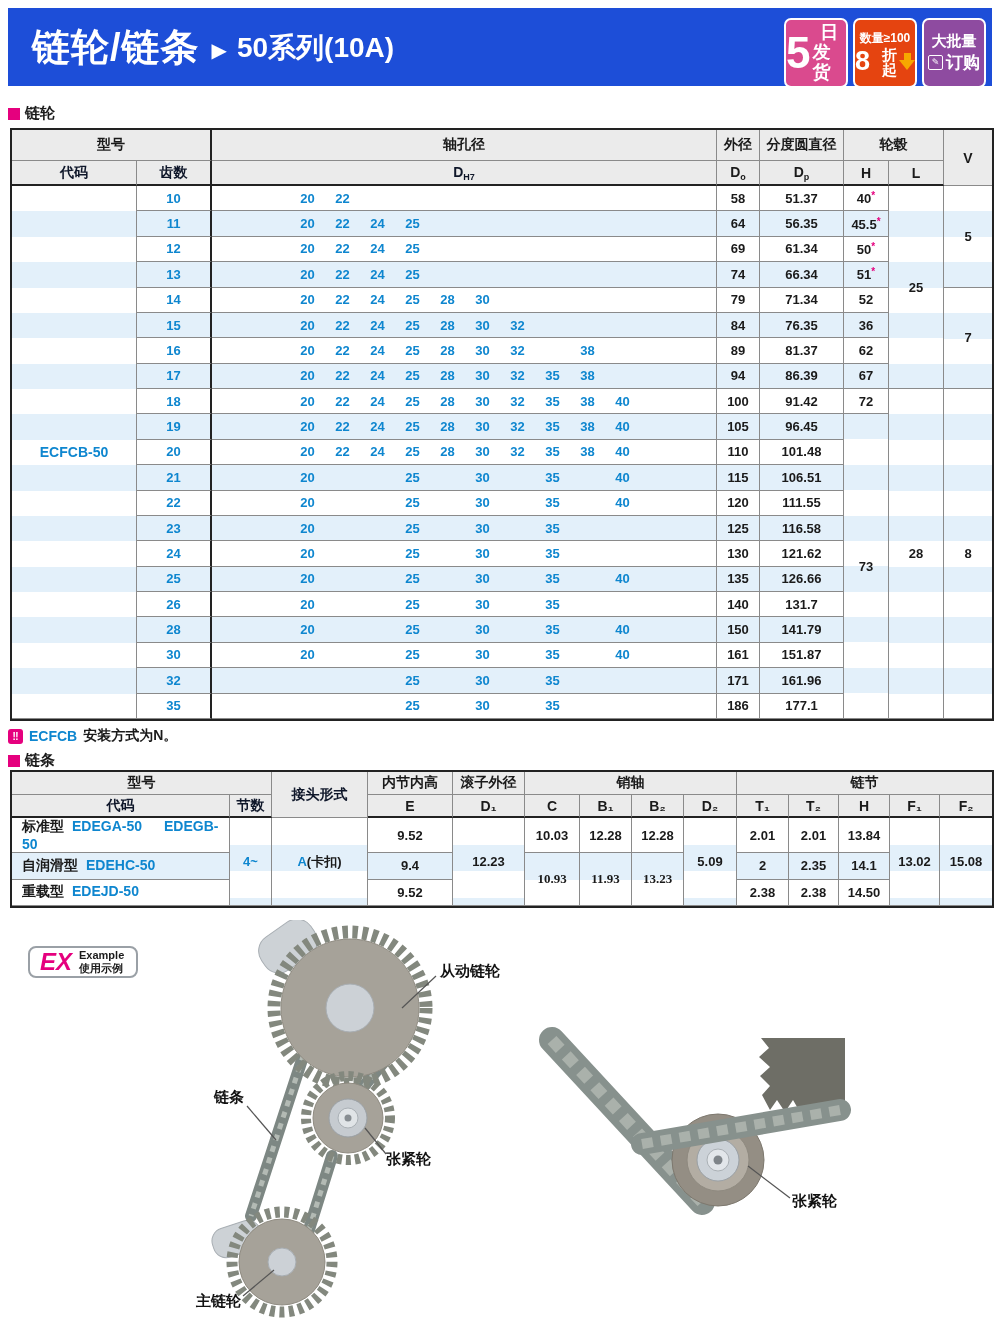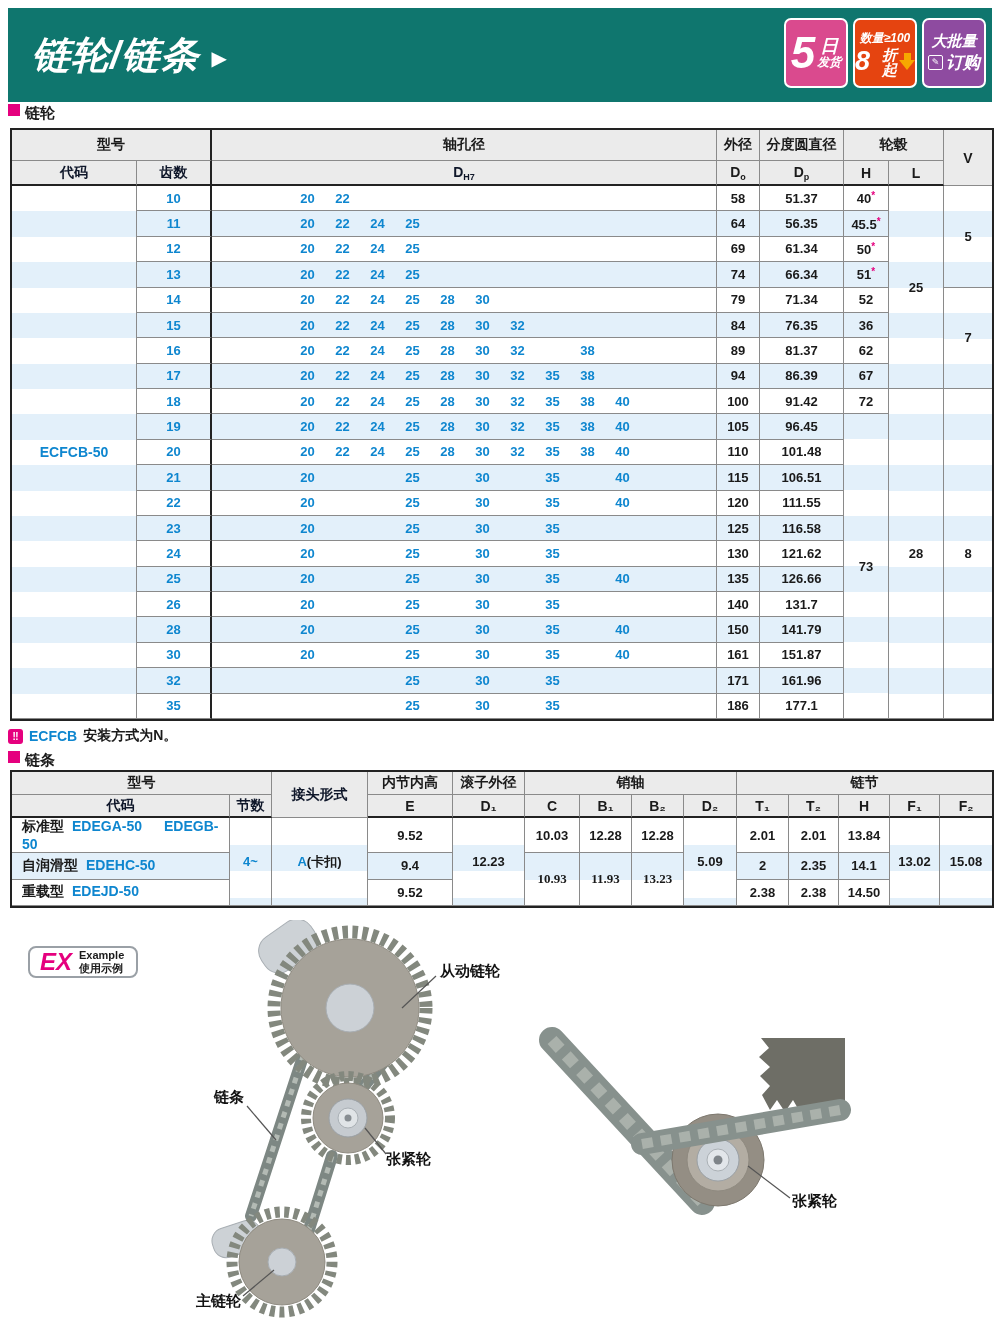--- a/index.html
+++ b/index.html
@@ -1,47 +1,47 @@
 <!DOCTYPE html>
 <html><head>
 <meta charset="utf-8">
 <style>
   html,body{margin:0;padding:0;background:#fff;}
   #page{position:relative;width:1000px;height:1344px;background:#fff;overflow:hidden;
         font-family:"Liberation Sans","DejaVu Sans",sans-serif;color:#1a1a1a;}
 
   
-  .titlebar{position:absolute;left:8px;top:8px;width:984px;height:94px;background:#0f766e;
-            display:flex;align-items:center;font-style:italic;}
+  .titlebar{position:absolute;left:8px;top:8px;width:984px;height:78px;background:#1d4ed8;
+            display:flex;align-items:center;}
   .title-main{color:#fff;font-size:38px;font-weight:bold;margin-left:24px;letter-spacing:1px;}
   .title-arrow{color:#fff;font-size:20px;margin:6px 10px 0 12px;}
   .title-sub{color:#fff;font-size:28px;font-weight:bold;margin-top:2px;}
   .badges{position:absolute;right:6px;top:10px;display:flex;gap:5px;}
   .badge{width:64px;height:70px;border:2px solid #fff;border-radius:7px;color:#fff;
          display:flex;flex-direction:column;align-items:center;justify-content:center;box-sizing:border-box;}
   .badge-ship{background:#da4a8e;flex-direction:row;gap:2px;}
   .ship-5{font-size:44px;font-weight:bold;line-height:1;}
   .ship-col{display:flex;flex-direction:column;align-items:center;line-height:1.1;}
   .ship-day{font-size:18px;font-weight:bold;}
-  .ship-fa{font-size:12px;font-weight:bold;}
+  .ship-fa{font-size:18px;font-weight:bold;}
   .badge-disc{background:#e54410;}
   .disc-l1{font-size:12px;font-weight:bold;white-space:nowrap;}
   .disc-l2{display:flex;align-items:center;line-height:1;}
   .disc-8{font-size:27px;font-weight:bold;}
   .disc-zq{font-size:15px;font-weight:bold;padding-left:12px;}
   .disc-arrow{display:flex;flex-direction:column;align-items:center;margin-left:2px;}
   .disc-arrow .stem{width:7px;height:7px;background:#f7a800;}
   .disc-arrow .head{width:0;height:0;border-left:8px solid transparent;border-right:8px solid transparent;border-top:10px solid #f7a800;}
   .badge-bulk{background:#8e4ba0;}
   .bulk-l1{font-size:15px;font-weight:bold;}
   .bulk-l2{display:flex;align-items:center;gap:3px;font-size:17px;font-weight:bold;}
   .bulk-ic{width:13px;height:13px;border:1.5px solid #fff;border-radius:2px;font-size:9px;line-height:12px;text-align:center;}
 
   
-  .sect{position:absolute;left:8px;display:flex;align-items:flex-start;gap:5px;font-size:15px;font-weight:bold;}
+  .sect{position:absolute;left:8px;display:flex;align-items:center;gap:5px;font-size:15px;font-weight:bold;}
   .sq{width:12px;height:12px;background:#e5007e;display:inline-block;}
 
   
   .tblwrap{position:absolute;border:2px solid #222;}
   table{border-collapse:separate;border-spacing:0;table-layout:fixed;}
   th,td{padding:0;margin:0;box-sizing:border-box;border-right:1px solid #8a8a8a;border-bottom:1px solid #8a8a8a;
         text-align:center;vertical-align:middle;font-weight:bold;}
   th{background:#ebebeb;font-size:14px;}
   td{font-size:13px;}
   .lastcol{border-right:none;}
@@ -85,20 +85,21 @@
   svg{position:absolute;left:0;top:920px;}
 </style>
 </head>
 <body>
 
 <div id="page">
 
   <div class="titlebar">
     <span class="title-main">链轮/链条</span>
     <span class="title-arrow">▶</span>
+    <span class="title-sub">50系列(10A)</span>
     <div class="badges">
       <div class="badge badge-ship">
         <span class="ship-5">5</span>
         <span class="ship-col">
           <span class="ship-day">日</span>
           <span class="ship-fa">发货</span>
         </span>
       </div>
       <div class="badge badge-disc">
         <span class="disc-l1">数量≥100</span>

